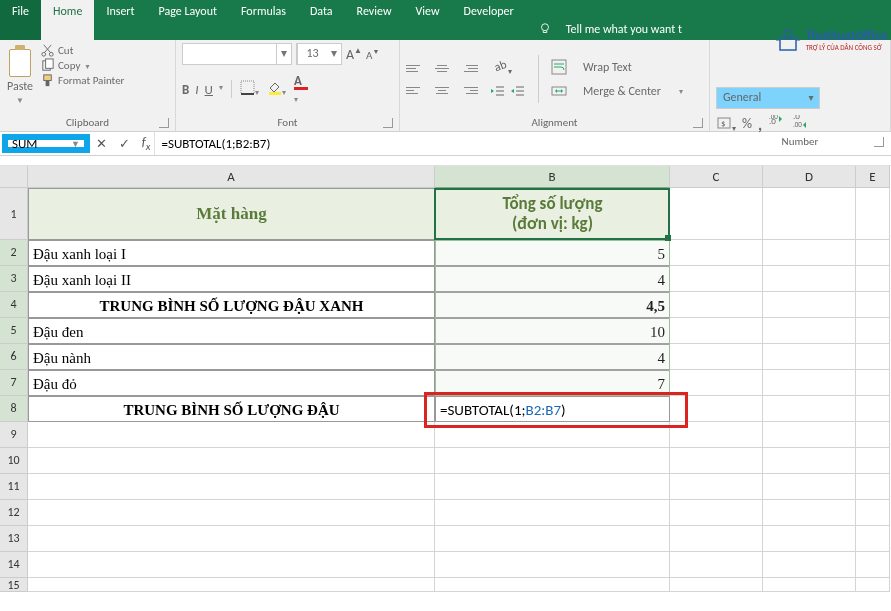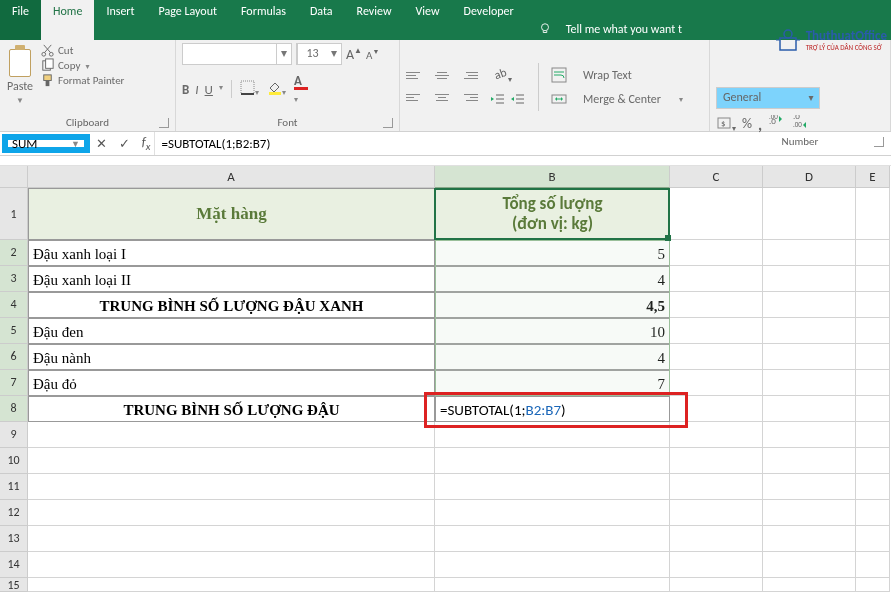--- a/index.html
+++ b/index.html
@@ -272,20 +272,21 @@
               <rect x="1" y="4" width="14" height="8" fill="none" stroke="#888"></rect>
               <line x1="5" y1="8" x2="11" y2="8" stroke="#2a6"></line>
               <polygon points="4,8 6,6 6,10" fill="#2a6"></polygon>
               <polygon points="12,8 10,6 10,10" fill="#2a6"></polygon>
             </svg>
             <span>Merge &amp; Center</span>
             <span style="font-size:8px;color:#888;margin-left:2px">▾</span>
           </div>
       </div>
     </div>
+    <div class="group-label"><span>Alignment</span><span class="launcher"></span></div>
   </div>
 
   <div class="group" style="flex:1">
     <div class="group-body" style="flex-direction:column;gap:6px">
       <div class="num-combo">
         <div class="txt">General</div>
         <div class="dd">▾</div>
       </div>
       <div class="num-btns">
         <span><svg width="16" height="16" viewBox="0 0 16 16">

